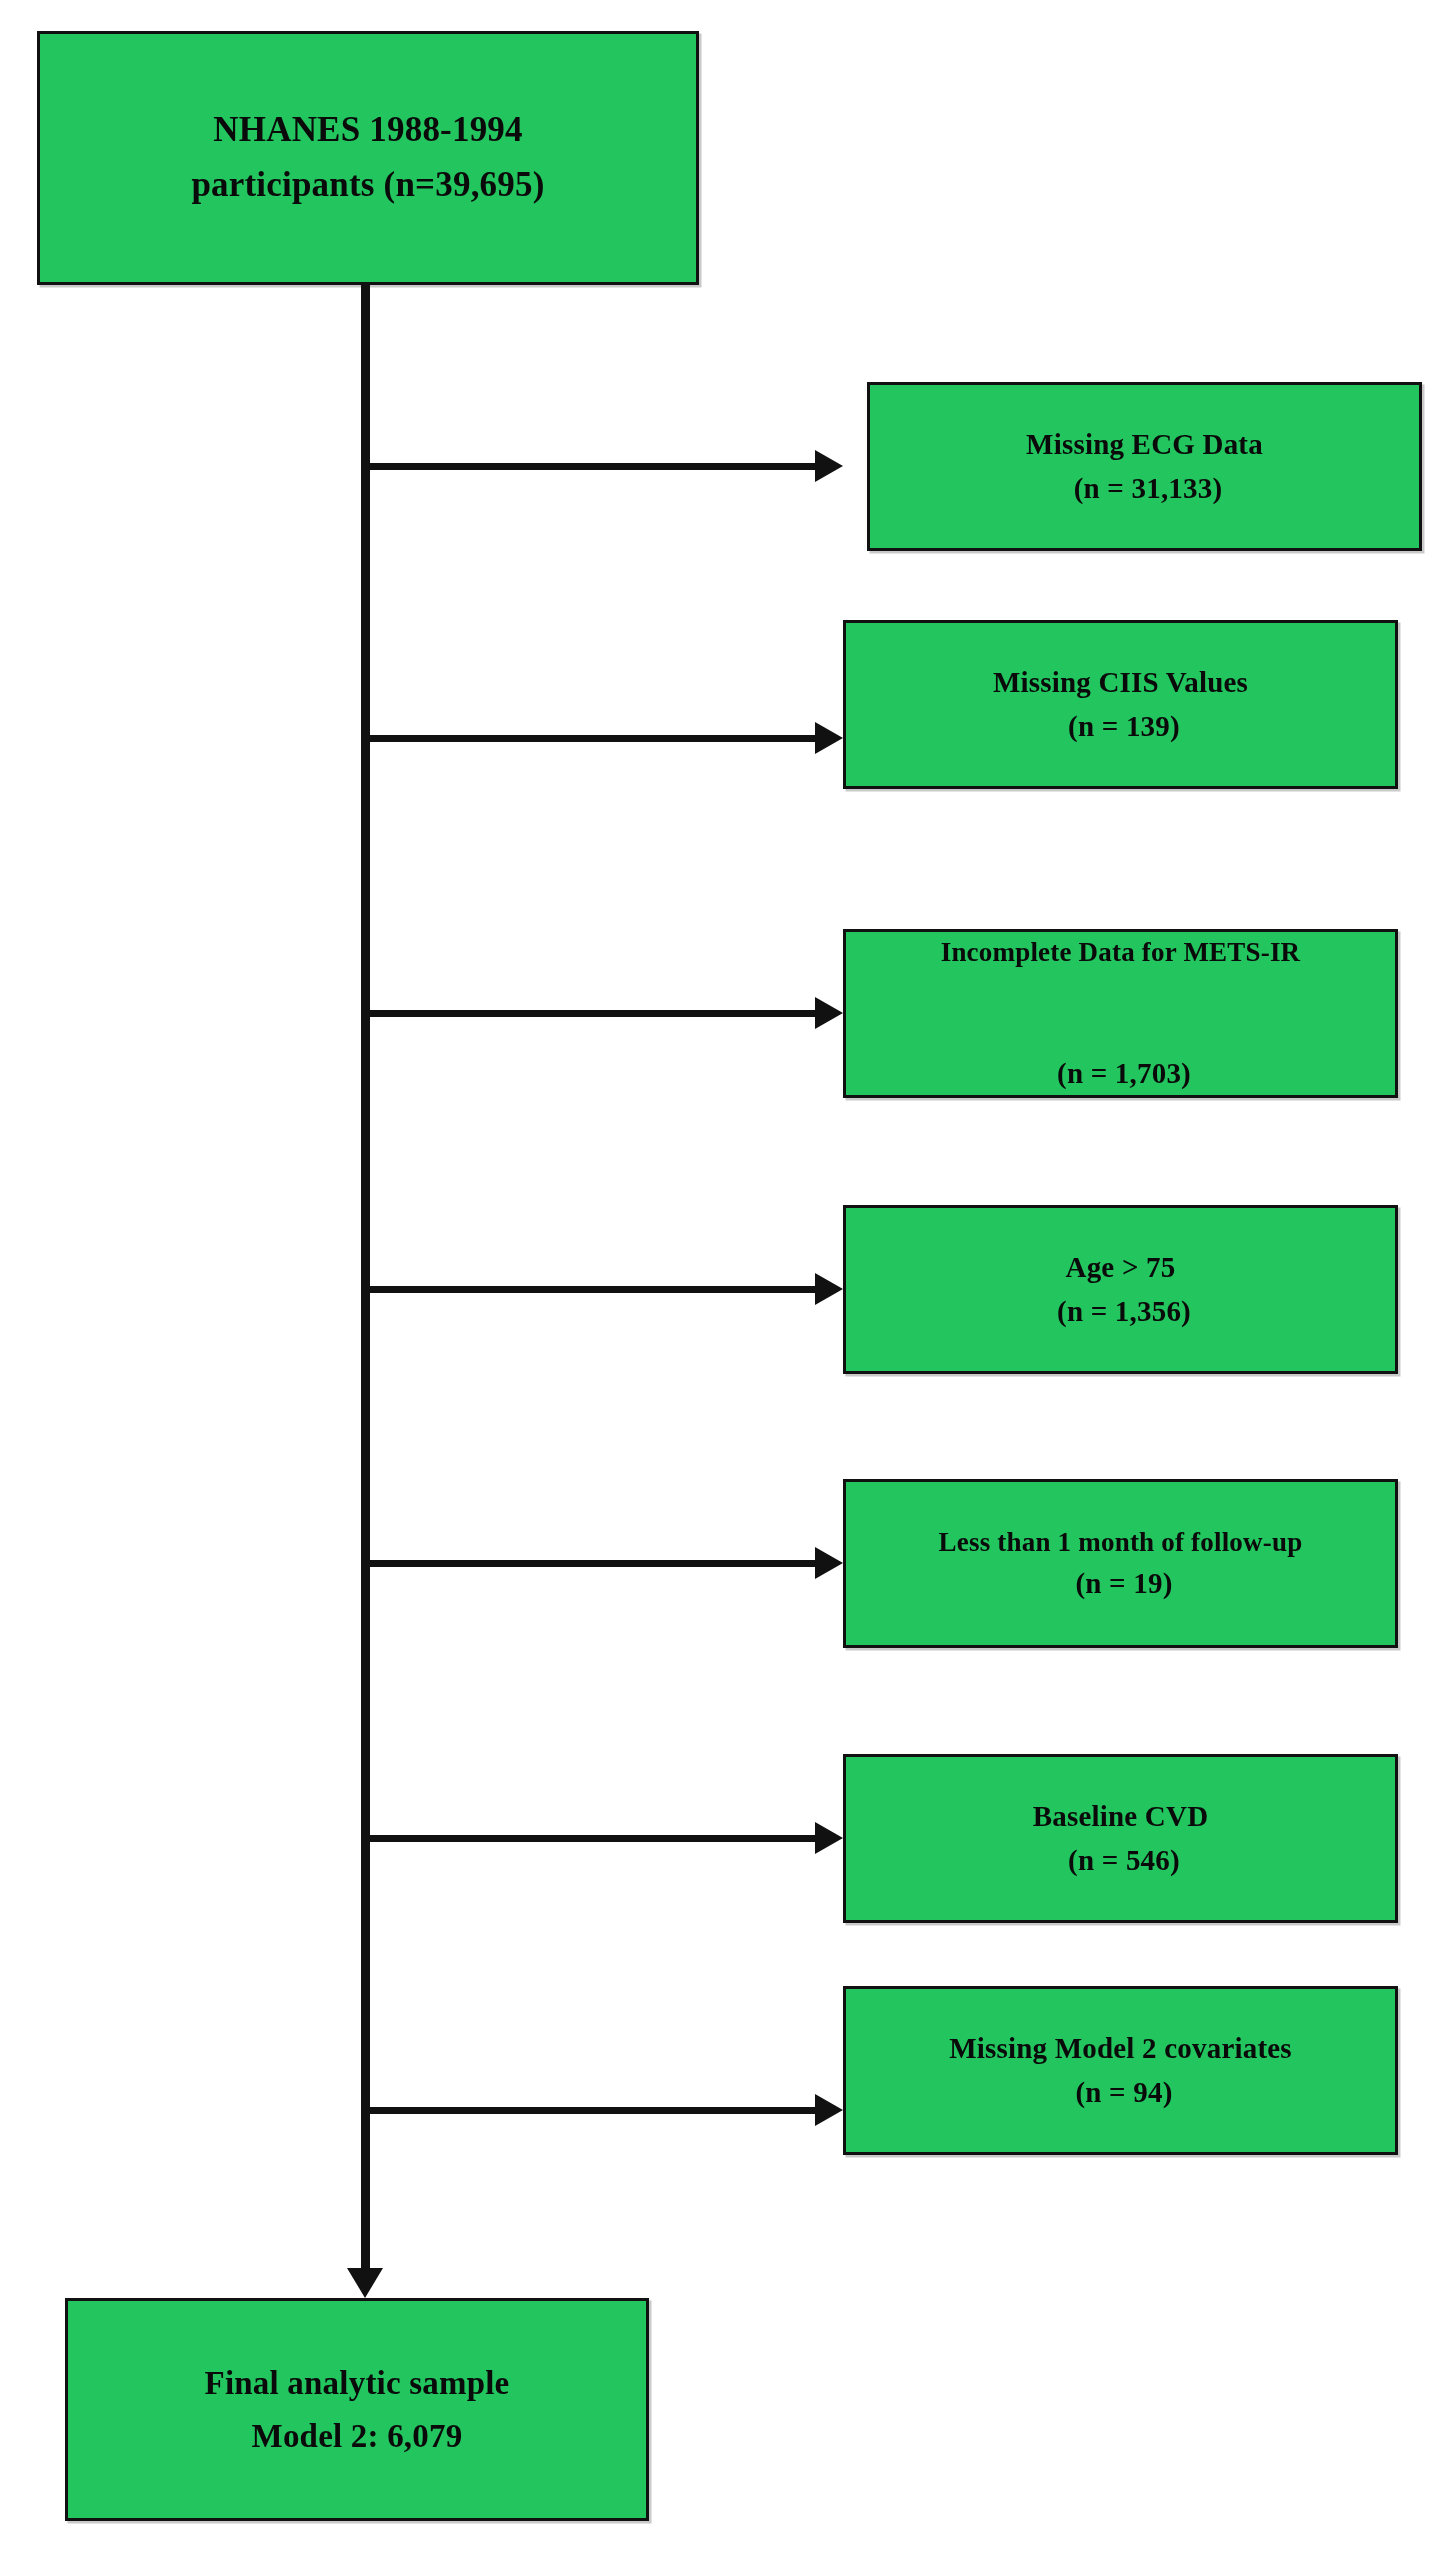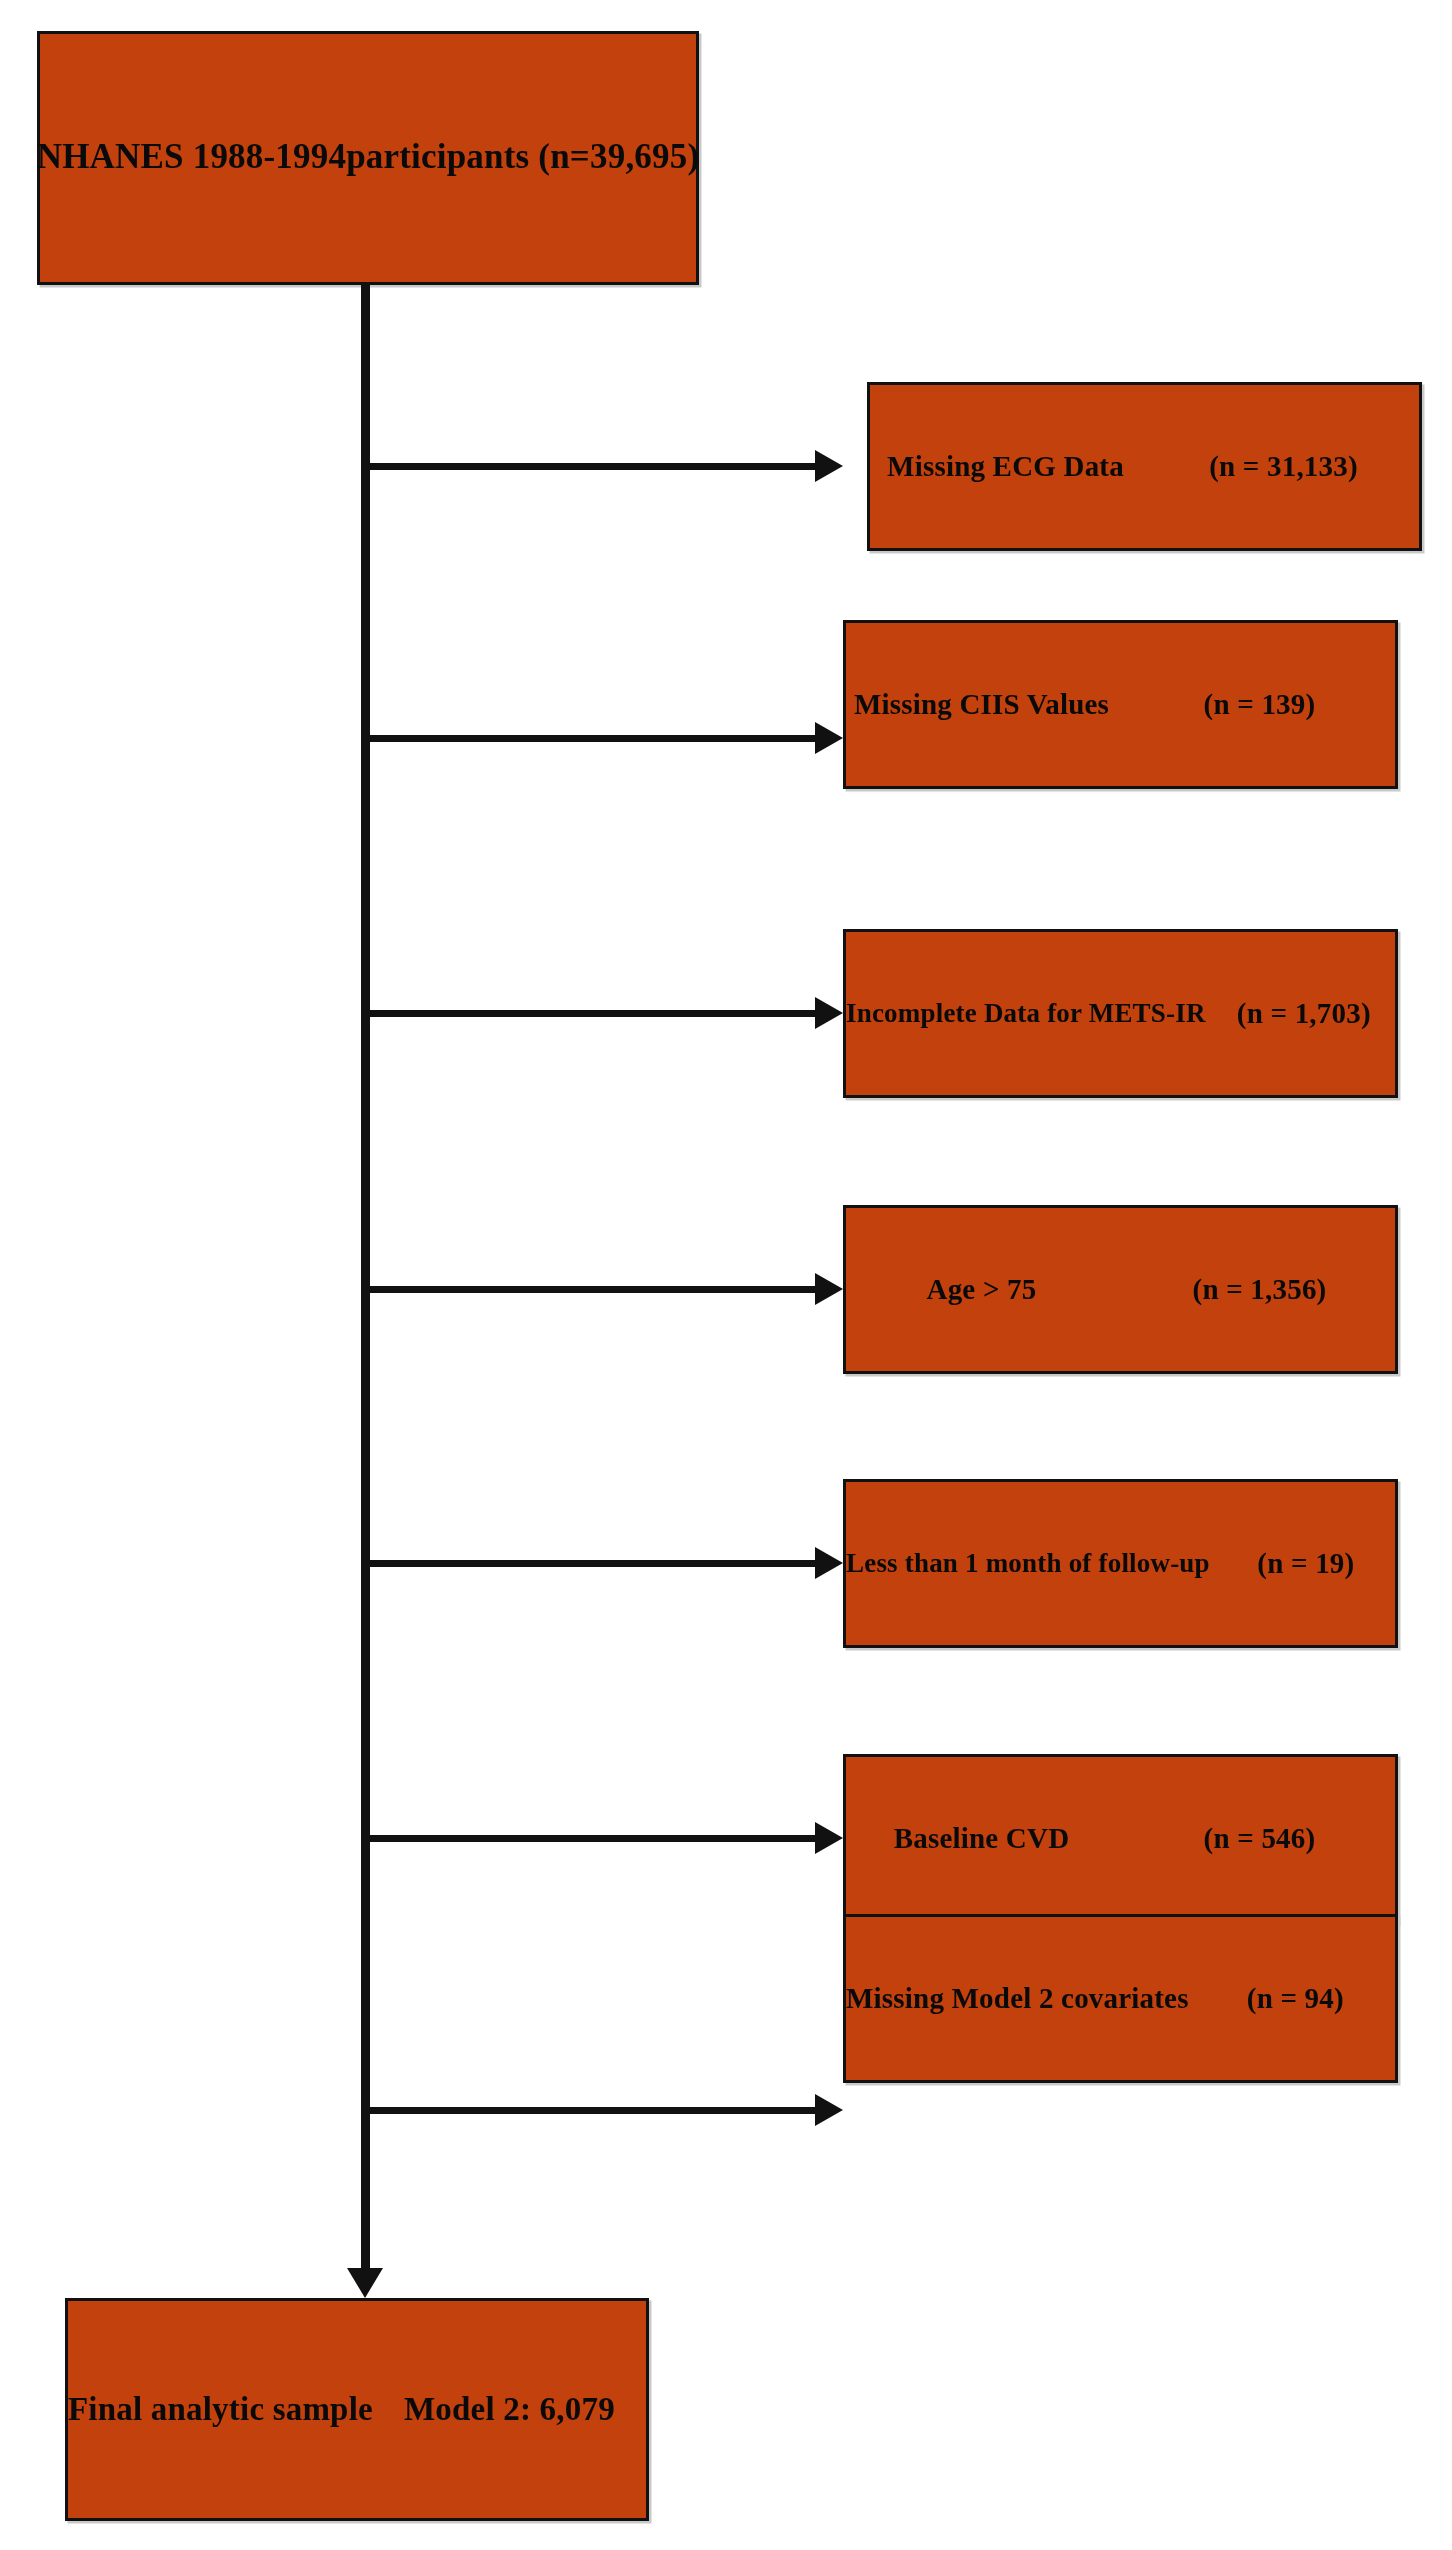--- a/index.html
+++ b/index.html
@@ -15,24 +15,25 @@
     width: 1452px;
     height: 2550px;
     background: #ffffff;
     overflow: hidden;
   }
 
   
   .node {
     position: absolute;
     box-sizing: border-box;
-    background: #c2410c;
+    background: #22c55e;
     border: 3.3px solid #111111;
     box-shadow: 2.5px 2.5px 0 0 #c9c9c9;
     display: flex;
+    flex-direction: column;
     align-items: center;
     justify-content: center;
     text-align: center;
     color: #0a0a0a;
     font-weight: 700;
     letter-spacing: 0.2px;
   }
   .node .line {
     display: block;
     width: 100%;
@@ -159,21 +160,21 @@
 
   <div class="branch" style="top:1835px; width:450px;"></div>
   <div class="arrowhead-right" style="left:815px; top:1822px;"></div>
   <div class="node excl-node" style="top:1754px;">
     <span class="line title">Baseline CVD</span>
     <span class="line count">(n = 546)</span>
   </div>
 
   <div class="branch" style="top:2107px; width:450px;"></div>
   <div class="arrowhead-right" style="left:815px; top:2094px;"></div>
-  <div class="node excl-node" style="top:1914px;">
+  <div class="node excl-node" style="top:1986px;">
     <span class="line title">Missing Model 2 covariates</span>
     <span class="line count">(n = 94)</span>
   </div>
 
   <div class="arrowhead-down" style="left:347px; top:2268px;"></div>
 
   <div class="node" id="final-node">
     <span class="line">Final analytic sample</span>
     <span class="line">Model 2: 6,079</span>
   </div>

